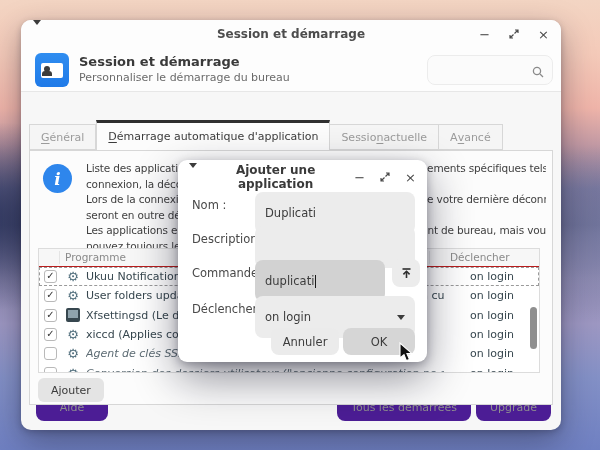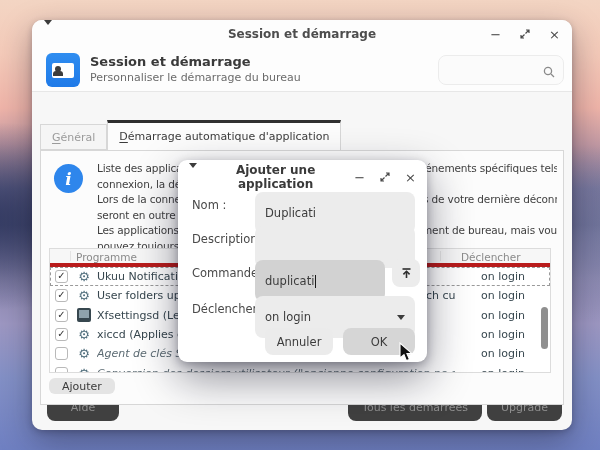--- a/index.html
+++ b/index.html
@@ -8,21 +8,21 @@
     font-family:"DejaVu Sans","Liberation Sans",sans-serif;
     position:relative;
     background:
       radial-gradient(ellipse 60% 30% at -5% 48%, rgba(44,52,92,.85) 0%, rgba(44,52,92,0) 70%),
       radial-gradient(ellipse 50% 28% at 105% 52%, rgba(140,143,183,.6) 0%, rgba(140,143,183,0) 70%),
       linear-gradient(180deg,#f3d5c3 0%, #f4cab9 12%, #efb4a9 24%, #c39aa4 32%,
         #6e6d93 42%, #55597f 50%, #8a86ad 62%, #9d97c2 72%, #8390c6 84%, #6f80c2 100%);
   }
   
   .window {
-    position:absolute; left:32px; top:20px; width:540px; height:410px;
+    position:absolute; left:21px; top:20px; width:540px; height:410px;
     background:#f7f7f7; border-radius:10px;
     box-shadow:0 12px 32px rgba(20,20,40,.38), 0 2px 6px rgba(20,20,40,.25);
     overflow:hidden;
   }
   .titlebar {
     height:28px; background:#fdfdfd; display:flex; align-items:center; padding:0 12px;
     position:relative;
   }
   .win-title { flex:1; text-align:center; font-size:12px; font-weight:bold; color:#4d4d4d; }
   .tb-left { position:absolute; left:12px; top:0; height:28px; display:flex; align-items:center; }
@@ -68,21 +68,21 @@
     background:#2e86ec; color:#fff; display:flex; align-items:center; justify-content:center;
     font-family:"DejaVu Serif","Liberation Serif",serif; font-weight:bold; font-size:17px; font-style:italic;
   }
   .info-text { position:absolute; left:56px; top:10px; right:6px; font-size:10.5px; letter-spacing:-.15px; color:#3f3f3f; }
   .info-text div { line-height:15.6px; white-space:nowrap; overflow:hidden; }
   
   .tablebox {
     position:absolute; left:8px; top:97px; width:502px; height:125px;
     background:#fff; border:1px solid #dcdcdc; overflow:hidden;
   }
-  .thead { height:18px; background:#f7f7f7; border-bottom:4px solid #b91c1c; position:relative; font-size:10.5px; color:#8a8a8a; }
+  .thead { height:18px; background:#f7f7f7; border-bottom:1px solid #b91c1c; position:relative; font-size:10.5px; color:#8a8a8a; }
   .th-prog { position:absolute; left:26px; top:2px; }
   .th-trig { position:absolute; left:411px; top:2px; }
   .thead::before { content:""; position:absolute; left:20px; top:2px; bottom:2px; width:1px; background:#e4e4e4; }
   .thead::after { content:""; position:absolute; left:390px; top:2px; bottom:2px; width:1px; background:#e4e4e4; }
   .trow { height:19.3px; position:relative; display:flex; align-items:center; font-size:11px; color:#37474f; }
   .trow.focused { outline:1px dashed #9a9a9a; outline-offset:-1px; }
   .trow.italic .rlabel { font-style:italic; color:#5c6b73; }
   .cb {
     width:13px; height:13px; margin-left:5px; background:#fff; border:1px solid #b9b9b9; border-radius:3px;
     display:flex; align-items:center; justify-content:center; font-size:11px; color:#333; flex:none;
@@ -92,27 +92,27 @@
   .ricon { width:14px; height:14px; margin-left:9px; flex:none; display:flex; align-items:center; justify-content:center;
     font-size:13px; color:#53707e; line-height:1; }
   .ricon.display { background:#37474f; border-radius:2px; position:relative; }
   .ricon.display::before { content:""; position:absolute; left:2px; top:2px; right:2px; bottom:4px; background:#8fa3ad; }
   .rlabel { margin-left:6px; white-space:nowrap; overflow:hidden; width:358px; flex:none; }
   .rtrigger { position:absolute; left:431px; }
   .vscroll { position:absolute; right:1px; top:20px; bottom:2px; width:9px; }
   .vthumb { position:absolute; right:1px; top:38px; width:7px; height:42px; border-radius:4px; background:#8f8f8f; }
   
   .list-actions { position:absolute; left:8px; top:227px; display:flex; }
-  .lbtn { height:16px; padding:0 13px; font-size:11px; display:flex; align-items:center; border-radius:6px; }
+  .lbtn { height:24px; padding:0 13px; font-size:11px; display:flex; align-items:center; border-radius:6px; }
   .lbtn.primary { background:#e4e4e4; color:#3a3a3a; }
   .lbtn.disabled { color:#bdbdbd; }
   
   .footer { position:absolute; left:0; right:0; bottom:0; height:45px; }
   .fbtn {
-    position:absolute; top:8px; height:28px; border-radius:8px; background:#404040;
+    position:absolute; top:8px; height:28px; border-radius:8px; background:#4c1d95;
     display:flex; align-items:center; justify-content:center; font-size:11px; color:#8f8f8f; padding:0 14px;
   }
   .fbtn.help { left:15px; width:72px; }
   .fbtn.allset { right:90px; }
   .fbtn.close { right:10px; }
   
   .dialog {
     position:absolute; left:178px; top:160px; width:249px; height:202px; background:#ffffff;
     border-radius:9px; box-shadow:0 16px 44px rgba(10,10,30,.45), 0 3px 10px rgba(10,10,30,.3); z-index:10;
   }
@@ -126,21 +126,21 @@
     font-size:11.5px; color:#3c3c3c; display:flex; align-items:center; padding:0 10px;
   }
   .field.focusfield { width:130px; background:#d2d2d2; }
   .caret { display:inline-block; width:1px; height:13px; background:#1a1a1a; margin-left:1px; }
   .browse-btn {
     position:absolute; left:214px; top:-1px; width:28px; height:28px; background:#ececec; border-radius:8px;
     display:flex; align-items:center; justify-content:center;
   }
   .combo { justify-content:flex-start; }
   .combo .tri-down { position:absolute; right:10px; border-left-width:4.5px; border-right-width:4.5px; border-top-width:5.5px; }
-  .dlg-buttons { position:absolute; right:12px; top:168px; display:flex; gap:10px;padding-left:8px; }
+  .dlg-buttons { position:absolute; right:12px; top:168px; display:flex; gap:4px;padding-left:8px; }
   .dbtn { height:27px; border-radius:8px; background:#ebebeb; font-size:11.5px; color:#3c3c3c;
     display:flex; align-items:center; justify-content:center; }
   .dbtn.cancel { width:68px; }
   .dbtn.ok { width:72px; background:#d6d6d6; }
   
   .cursor { position:absolute; left:399px; top:342px; z-index:20; }
   u { text-decoration:underline; }
 </style>
 </head>
 <body>
@@ -174,20 +174,22 @@
       <svg width="12" height="12" viewBox="0 0 12 12">
           <circle cx="5" cy="5" r="3.6" stroke="#8a8a8a" stroke-width="1.3" fill="none"></circle>
           <path d="M8 8l3 3" stroke="#8a8a8a" stroke-width="1.3"></path>
         </svg>
     </span>
   </div>
 
   <div class="tabbar">
     <div class="tab"><u>G</u>énéral</div>
     <div class="tab active"><u>D</u>émarrage automatique d'application</div>
+    <div class="tab">Sessio<u>n</u> actuelle</div>
+    <div class="tab">A<u>v</u>ancé</div>
   </div>
 
   <div class="panel">
     <div class="info-icon">i</div>
     <div class="info-text">
       <div>Liste des applications qui démarrent automatiquement lors d'événements spécifiques tels que la</div>
       <div>connexion, la déconnexion ou le verrouillage de l'écran.</div>
       <div>Lors de la connexion, les applications ayant été enregistrées lors de votre dernière déconnexion</div>
       <div>seront en outre démarrées automatiquement.</div>
       <div>Les applications en italique appartiennent à un autre environnement de bureau, mais vous</div>

